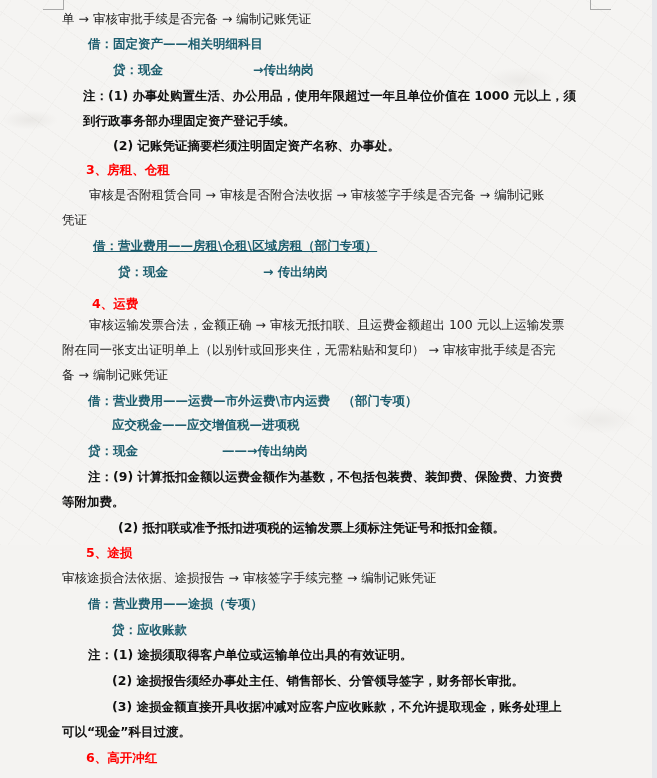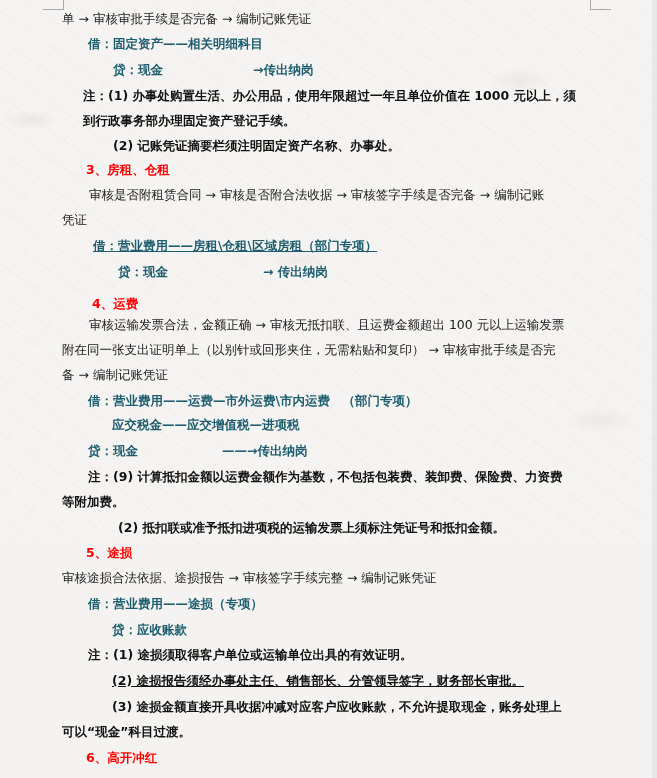--- a/index.html
+++ b/index.html
@@ -72,20 +72,20 @@
   <div class="line teal" style="left:222px; top:443px;">——→传出纳岗</div>
   <div class="line note" style="left:88px; top:469px;">注：(9) 计算抵扣金额以运费金额作为基数，不包括包装费、装卸费、保险费、力资费</div>
   <div class="line note" style="left:62px; top:494px;">等附加费。</div>
   <div class="line note" style="left:112px; top:520px;margin-left:6px;">(2) 抵扣联或准予抵扣进项税的运输发票上须标注凭证号和抵扣金额。</div>
 
   <div class="line head" style="left:86px; top:545px;text-align:center;">5、途损</div>
   <div class="line normal" style="left:62px; top:570px;">审核途损合法依据、途损报告 → 审核签字手续完整 → 编制记账凭证</div>
   <div class="line teal" style="left:88px; top:596px;">借：营业费用——途损（专项）</div>
   <div class="line teal" style="left:112px; top:622px;">贷：应收账款</div>
   <div class="line note" style="left:88px; top:647px;">注：(1) 途损须取得客户单位或运输单位出具的有效证明。</div>
-  <div class="line note" style="left:112px; top:673px;text-decoration:underline;">(2) 途损报告须经办事处主任、销售部长、分管领导签字，财务部长审批。</div>
+  <div class="line note" style="left:112px; top:673px;">(2) 途损报告须经办事处主任、销售部长、分管领导签字，财务部长审批。</div>
   <div class="line note" style="left:112px; top:699px;">(3) 途损金额直接开具收据冲减对应客户应收账款，不允许提取现金，账务处理上</div>
   <div class="line note" style="left:62px; top:724px;">可以“现金”科目过渡。</div>
 
   <div class="line head" style="left:86px; top:750px;">6、高开冲红</div>
 </div>
 
 <div class="scrollstrip"></div>
 
 </body></html>

